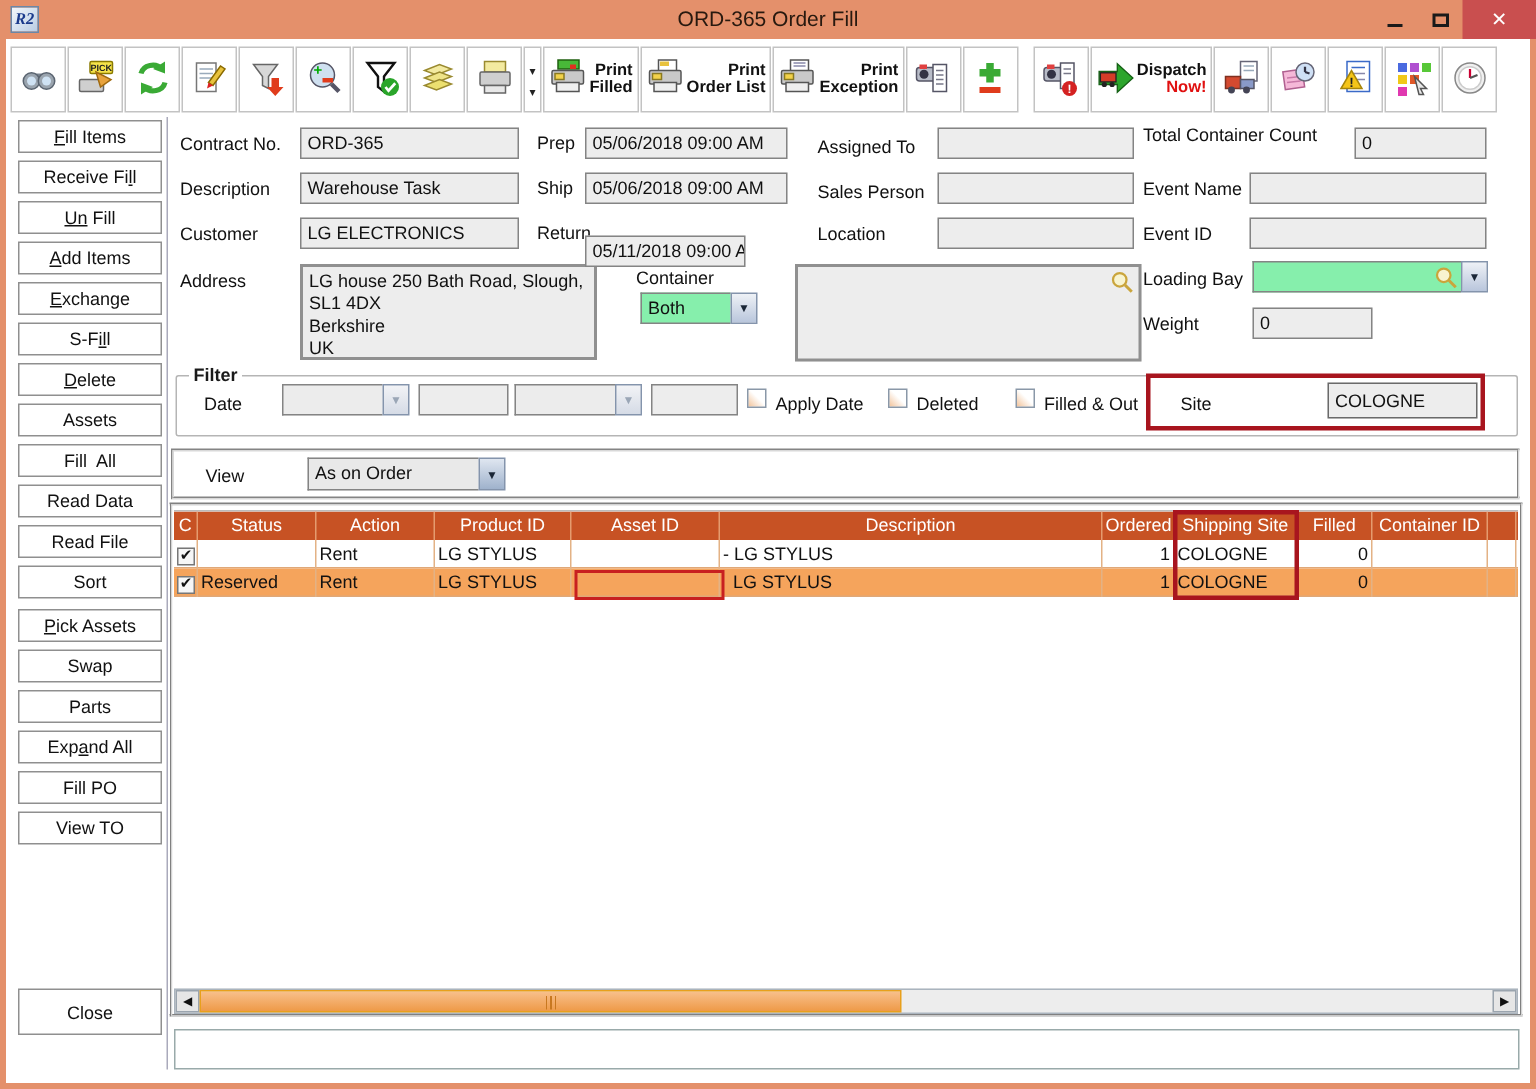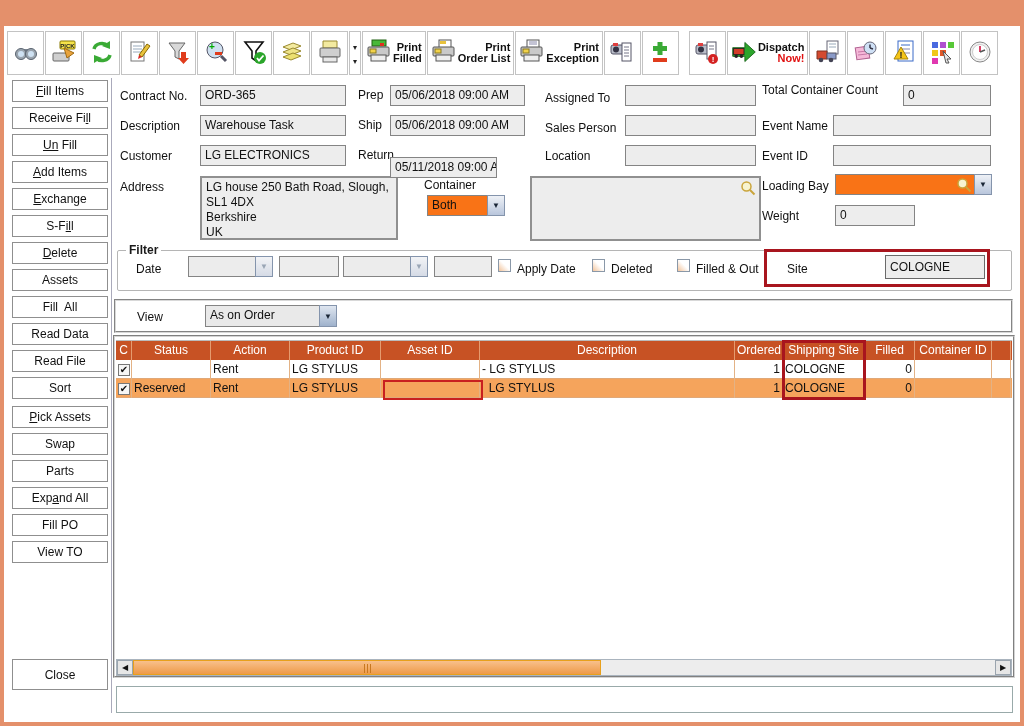--- a/index.html
+++ b/index.html
@@ -35,21 +35,21 @@
   .sidebar { position:absolute; left:12px; top:80px; width:96px; }
   .sbtn { width:96px; height:22px; background:#fff; border:1px solid #8f8f8f; margin-bottom:5px; display:flex; align-items:center; justify-content:center; font-size:12px; white-space:pre; cursor:default; }
   .sbtn .u { text-decoration:underline; }
   .close-btn { position:absolute; left:12px; top:659px; width:96px; height:31px; background:#fff; border:1px solid #8f8f8f; display:flex; align-items:center; justify-content:center; font-size:12px; }
 
   
   .lbl { position:absolute; font-size:12px; color:#111; white-space:nowrap; }
   .fld { position:absolute; height:21px; background:#EDEDED; border:1px solid #848484; font-size:12px; padding:2px 4px; color:#111; white-space:nowrap; overflow:hidden; }
   .fld.multi { height:auto; white-space:pre-line; line-height:15px; border:2px solid #909090; }
   .combo { position:absolute; display:flex; height:21px; }
-  .combo .cval { flex:1; background:#f97316; border:1px solid #848484; border-right:none; padding:2px 4px; overflow:hidden; white-space:nowrap; }
+  .combo .cval { flex:1; background:#86efac; border:1px solid #848484; border-right:none; padding:2px 4px; overflow:hidden; white-space:nowrap; }
   .combo .cbtn { width:18px; background:linear-gradient(#eef1f6,#b9c6dc); border:1px solid #8494ac; display:flex; align-items:center; justify-content:center; font-size:8px; color:#1a2636; }
   .combo.disabled .cval { background:#ECECEC; }
   .combo.disabled .cbtn { background:linear-gradient(#f2f3f6,#d5dbe6); color:#9aa6b6; }
   .lookup { position:absolute; width:16px; height:16px; }
   .chk { position:absolute; width:13px; height:13px; border:1px solid #8a98a8; background:linear-gradient(225deg,#ffffff 45%,#f2c49c 100%); }
   fieldset.filter { position:absolute; left:117px; top:243px; width:895px; height:48px; border:1px solid #b5b5b5; border-radius:2px; }
   fieldset.filter legend { font-weight:bold; font-size:12px; margin-left:8px; padding:0 3px; color:#1a1a1a; }
 
   
   .viewbar { position:absolute; left:114px; top:299px; width:899px; height:34px; border:2px groove #d8d8d8; background:#fff; }
@@ -78,20 +78,33 @@
   .annotation { position:absolute; pointer-events:none; }
   .ann-site { left:764px; top:249px; width:226px; height:38px; border:3px solid #A8151E; }
   .ann-shipcol { left:782px; top:340px; width:84px; height:60px; border:3px solid #A8151E; }
   .ann-asset { left:383px; top:380px; width:100px; height:20px; border:2px solid #C82020; }
 </style>
 </head>
 <body>
 
 <div class="window">
 
+  <div class="titlebar">
+    <div class="app-icon">R2</div>
+    <div class="title-text">ORD-365 Order Fill</div>
+    <div class="win-controls">
+      <div class="wc-min">
+          <i></i>
+        </div>
+      <div class="wc-max">
+          <i></i>
+        </div>
+      <div class="wc-close">✕</div>
+    </div>
+  </div>
 
   <div class="content"></div>
   <div class="panel-divider"></div>
 
   <div class="toolbar">
       <div class="tbtn">
         <span class="ticon"><svg viewBox="0 0 26 26">
             <rect x="10.5" y="10" width="5" height="5" fill="#7a8490"></rect>
             <circle cx="8" cy="15" r="5.5" fill="#9aa4ae" stroke="#5a6470"></circle>
             <circle cx="18" cy="15" r="5.5" fill="#9aa4ae" stroke="#5a6470"></circle>

